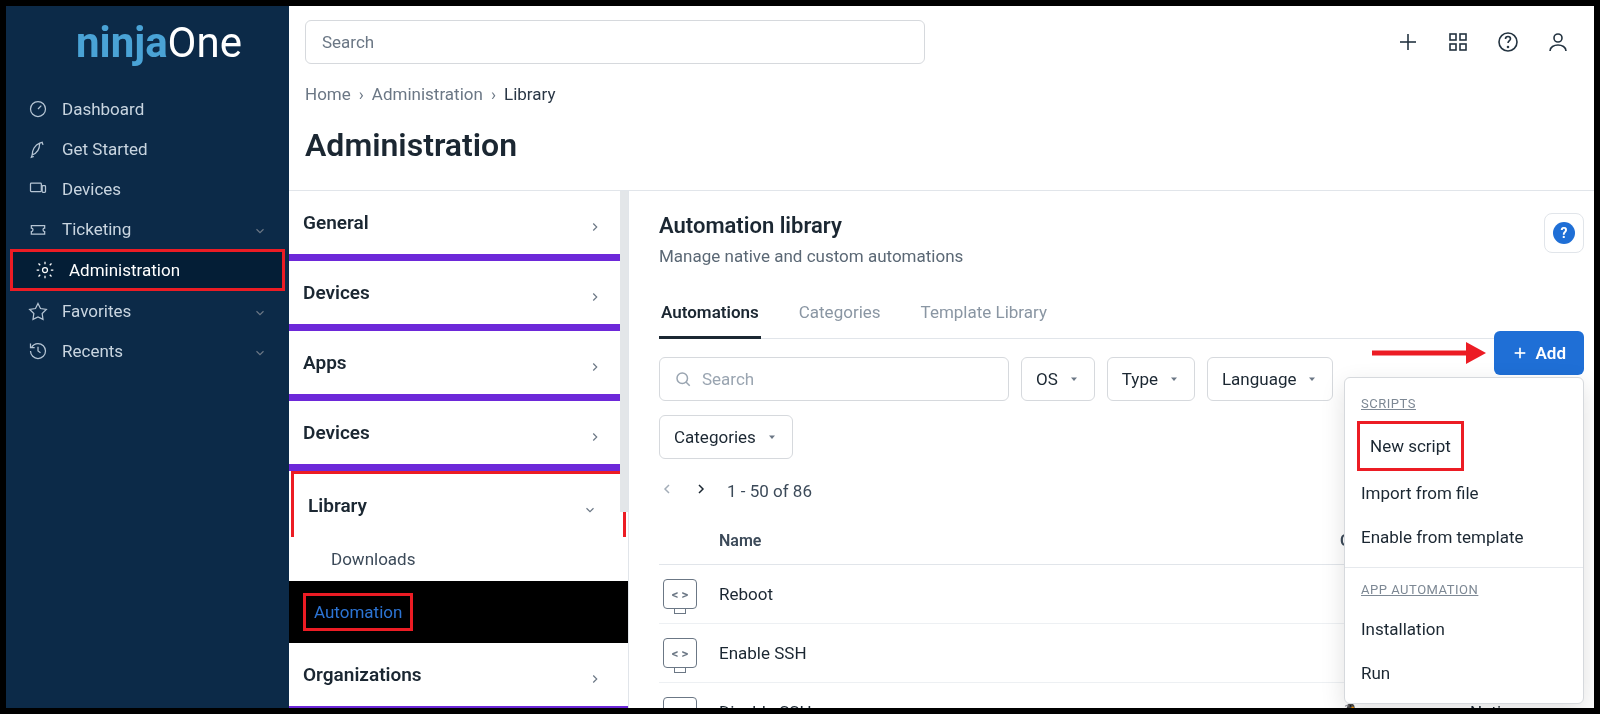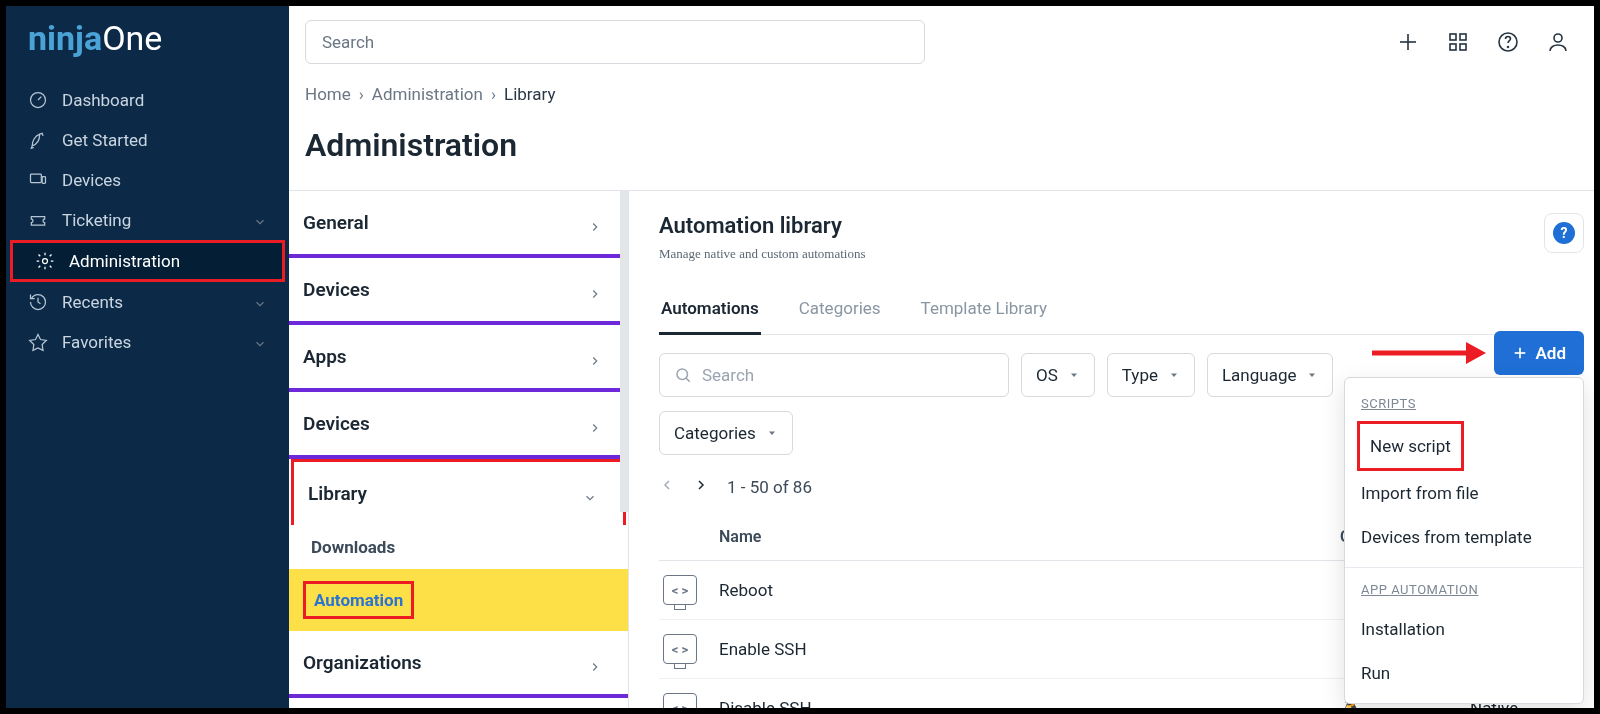--- a/index.html
+++ b/index.html
@@ -25,23 +25,24 @@
     display: flex;
     flex-direction: column;
     padding-top: 8px;
     flex-shrink: 0;
   }
   .logo {
     display: flex;
     align-items: baseline;
     padding: 4px 22px 22px 22px;
     font-weight: 700;
-    font-size: 34px;
+    font-size: 42px;
     color: #4aa3d6;
     letter-spacing: 0;
+    margin-left: 48px;
   }
   .logo .one { color: #fff; font-weight: 400; }
   .nav-item {
     display: flex;
     align-items: center;
     gap: 14px;
     padding: 10px 22px;
     font-size: 17px;
     cursor: pointer;
     position: relative;
@@ -143,36 +144,36 @@
     top: 0;
     width: 8px;
     height: 62%;
     background: #e3e6e9;
   }
   .subnav-item {
     display: flex;
     align-items: center;
     justify-content: space-between;
     padding: 20px 26px 20px 14px;
-    border-bottom: 4px solid #6d28d9;
+    border-bottom: 7px solid #6d28d9;
     font-size: 19px;
     color: #1b2732;
     font-weight: 600;
     cursor: pointer;
   }
   .subnav-item.child {
-    font-weight: 700;
+    font-weight: 400;
     font-size: 17px;
     color: #3c4a59;
-    padding: 12px 26px 12px 22px;
+    padding: 12px 26px 12px 42px;
     border-bottom: none;
   }
   .subnav-item.child.active {
     color: #2c74d4;
-    background: #fde047;
+    background: #000000;
   }
   .hl-library {
     border: 3px solid #ec1c24;
     margin: 0 2px;
   }
   .hl-automation-wrap {
     display: inline-block;
     border: 3px solid #ec1c24;
     padding: 0;
   }
@@ -183,21 +184,21 @@
   .chevron-right svg, .chevron-down svg { stroke: #6b7785; stroke-width: 2; fill: none; }
 
   
   .panel {
     flex: 1;
     padding: 22px 10px 0 30px;
     position: relative;
     overflow: hidden;
   }
   .panel-title { font-size: 22px; font-weight: 600; color: #1b2732; }
-  .panel-sub { font-size: 13px; color: #5b6875; margin-top: 8px; font-family: Liberation Serif, serif; }
+  .panel-sub { font-size: 17px; color: #5b6875; margin-top: 8px; }
   .help-badge {
     position: absolute;
     top: 22px;
     right: 10px;
     width: 40px; height: 40px;
     border: 1px solid #e1e5ea;
     border-radius: 8px;
     display: flex;
     align-items: center;
     justify-content: center;
@@ -442,40 +443,40 @@
             <circle cx="12" cy="12" r="3"></circle>
             <path d="M12 2v3M12 19v3M4.2 4.2l2.1 2.1M17.7 17.7l2.1 2.1M2 12h3M19 12h3M4.2 19.8l2.1-2.1M17.7 6.3l2.1-2.1"></path>
           </svg>
       </span>
       <span>Administration</span>
     </div>
 
     <div class="nav-item">
       <span class="nav-icon">
         <svg viewBox="0 0 24 24">
+            <polygon points="12 3 15 9 22 10 17 15 18 22 12 19 6 22 7 15 2 10 9 9 12 3"></polygon>
+          </svg>
+      </span>
+      <span>Favorites</span>
+      <span class="chev chevron-down">
+        <svg viewBox="0 0 24 24">
+            <polyline points="6 9 12 15 18 9"></polyline>
+          </svg>
+      </span>
+    </div>
+
+    <div class="nav-item">
+      <span class="nav-icon">
+        <svg viewBox="0 0 24 24">
             <path d="M3 12a9 9 0 109-9 9 9 0 00-8 5"></path>
             <polyline points="3 3 3 8 8 8"></polyline>
             <polyline points="12 7 12 12 15 14"></polyline>
           </svg>
       </span>
       <span>Recents</span>
-      <span class="chev chevron-down">
-        <svg viewBox="0 0 24 24">
-            <polyline points="6 9 12 15 18 9"></polyline>
-          </svg>
-      </span>
-    </div>
-
-    <div class="nav-item">
-      <span class="nav-icon">
-        <svg viewBox="0 0 24 24">
-            <polygon points="12 3 15 9 22 10 17 15 18 22 12 19 6 22 7 15 2 10 9 9 12 3"></polygon>
-          </svg>
-      </span>
-      <span>Favorites</span>
       <span class="chev chevron-down">
         <svg viewBox="0 0 24 24">
             <polyline points="6 9 12 15 18 9"></polyline>
           </svg>
       </span>
     </div>
   </aside>
 
   <main class="main">
 
@@ -708,21 +709,21 @@
         </div>
 
         <div class="popover">
           <div class="section-label">SCRIPTS</div>
           <div>
             <span class="hl-newscript">
               <span class="item" style="padding:0;">New script</span>
             </span>
           </div>
           <div class="item">Import from file</div>
-          <div class="item">Devices from template</div>
+          <div class="item">Enable from template</div>
           <hr>
           <div class="section-label">APP AUTOMATION</div>
           <div class="item">Installation</div>
           <div class="item">Run</div>
         </div>
 
       </section>
 
     </div>
 

